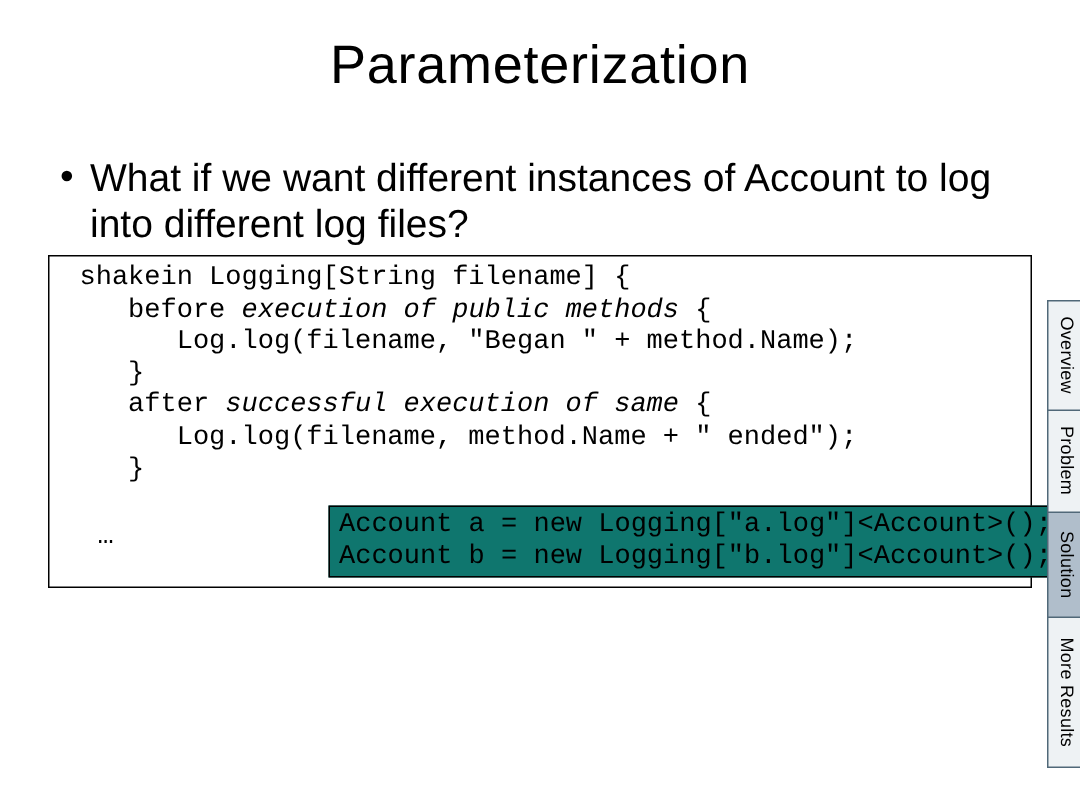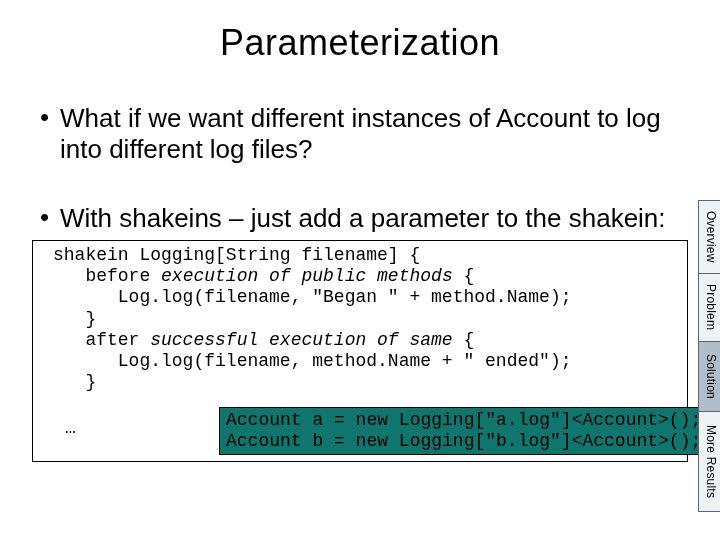--- a/index.html
+++ b/index.html
@@ -111,21 +111,20 @@
 </style>
 </head>
 <body>
 
 <div class="slide">
 
   <h1 class="title">Parameterization</h1>
 
   <ul class="bullets">
     <li>What if we want different instances of Account to log into different log files?</li>
-    <li>With shakeins – just add a parameter to the shakein:</li>
   </ul>
 
   <div class="codebox"><span>shakein Logging[String filename] {</span>
 <span>   before </span><span class="ital">execution of public methods</span><span> {</span>
 <span>      Log.log(filename, "Began " + method.Name);</span>
 <span>   }</span>
 <span>   after </span><span class="ital">successful execution of same</span><span> {</span>
 <span>      Log.log(filename, method.Name + " ended");</span>
 <span>   }</span>
 <span class="ellips">…</span>

